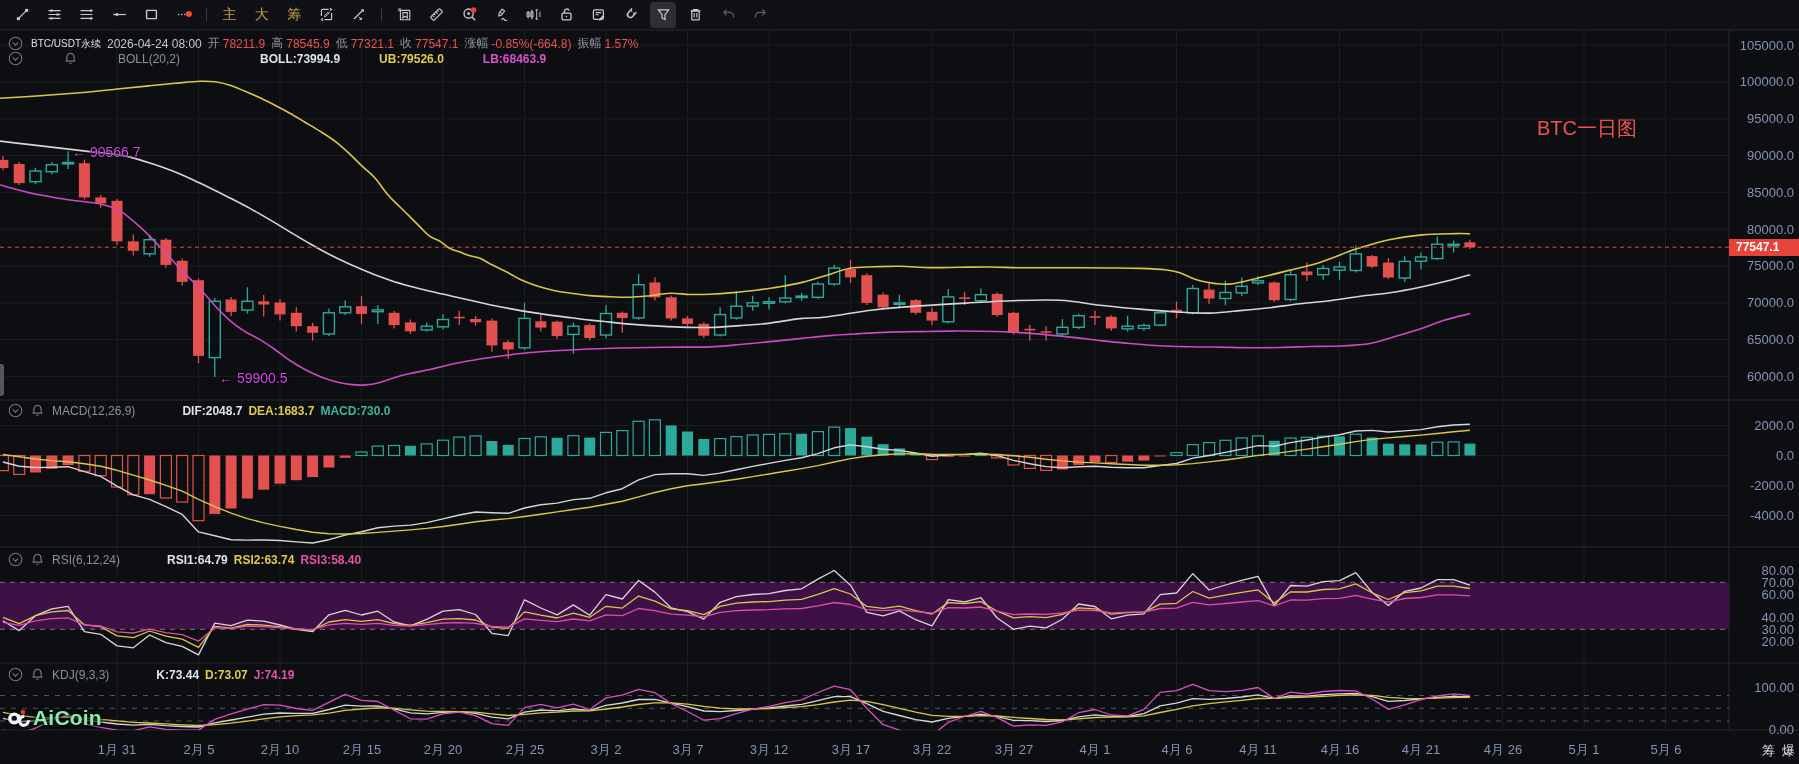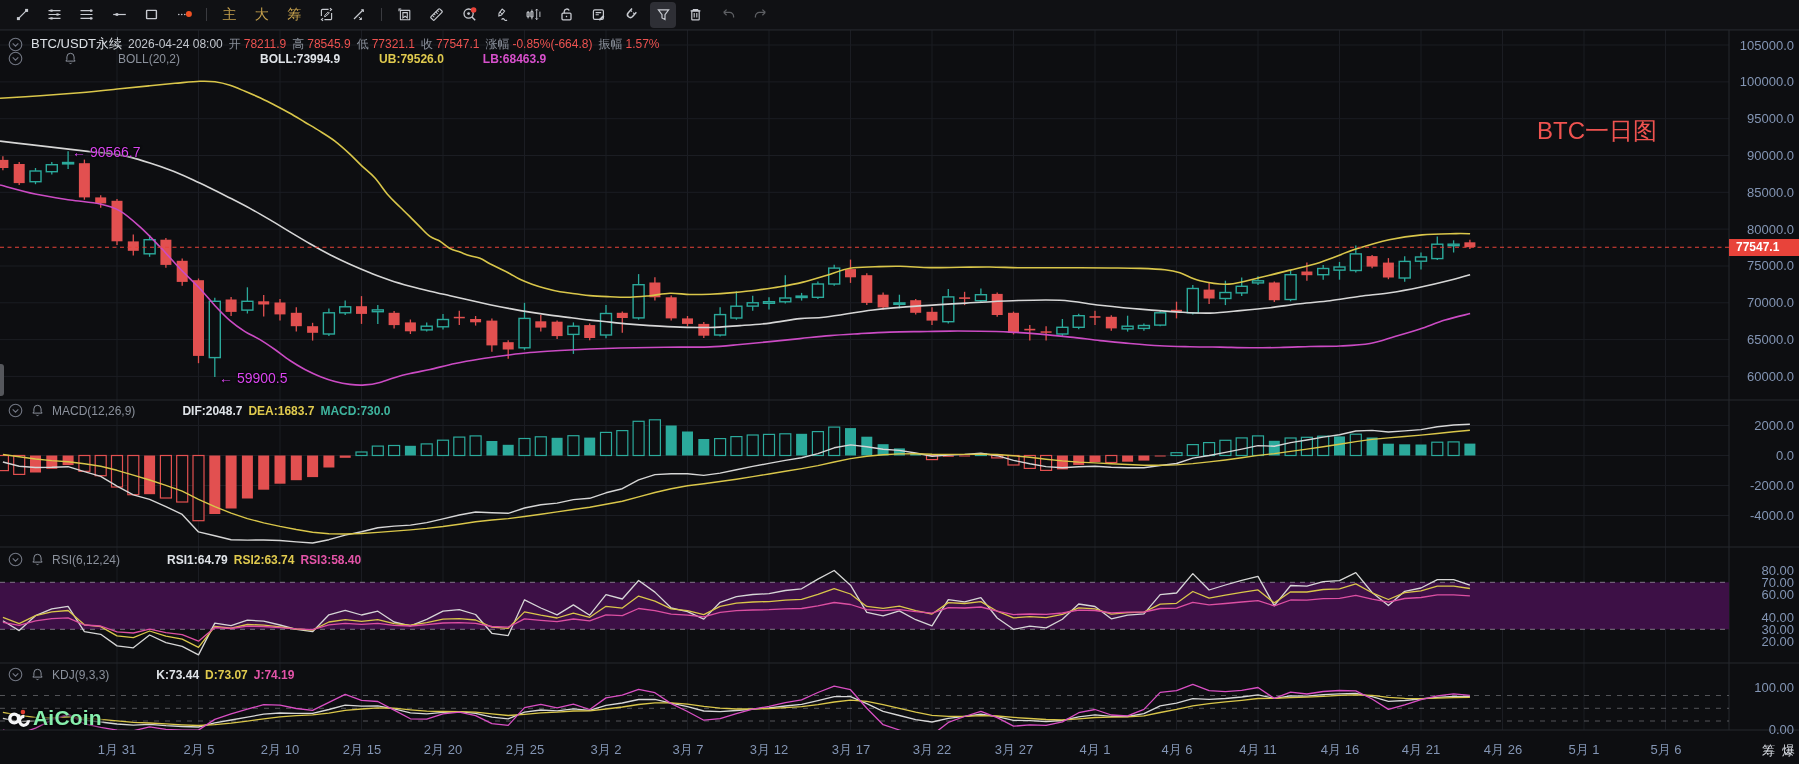--- a/index.html
+++ b/index.html
@@ -21,28 +21,28 @@
        white-space:nowrap;pointer-events:none;z-index:30;}
   .hdr .sp{margin-right:6px;}
   .hdr .lbl{color:#8b919c;margin-right:3px;}
   .hdr .red{color:#ed5250;}
   .hdr .wt{color:#dfe3e8;font-weight:700;margin-left:44px;}
   .hdr .yl{color:#e0ca4e;font-weight:700;}
   .hdr .mg{color:#d750cc;font-weight:700;}
   .hdr .pk{color:#e354a8;font-weight:700;}
   .hdr .tl{color:#3fb59f;font-weight:700;}
   .hdr .date{color:#c2c6cd;}
-  .hdr .sym{color:#dde1e6;font-size:13px;}
+  .hdr .sym{color:#dde1e6;font-size:10px;}
   .hicon{display:flex;align-items:center;margin-right:8px;}
   
   #chart-svg{position:absolute;left:0;top:30px;z-index:10;}
   .axis-label{position:absolute;color:#8395b4;font-size:13px;line-height:15px;z-index:20;}
   .ylab{right:5px;text-align:right;}
   .xlab{transform:translateX(-50%);top:742px;}
-  .watermark{position:absolute;left:1537px;top:115px;white-space:nowrap;font-size:24px;color:#ef5350;
+  .watermark{position:absolute;left:1537px;top:115px;white-space:nowrap;font-size:20px;color:#ef5350;
              z-index:25;letter-spacing:0;font-weight:400;}
   .price-badge{position:absolute;left:1729px;top:238px;width:70px;height:17px;background:#e8433a;
                color:#fff;font-size:12px;font-weight:700;line-height:17px;padding-left:7px;
                box-sizing:border-box;z-index:26;}
   .anno{position:absolute;color:#d946ef;font-size:14px;z-index:24;
         text-shadow:0 0 3px #000,0 0 2px #000;}
   .corner{position:absolute;top:742px;right:4px;color:#dfe3ea;font-size:13px;z-index:22;
           display:flex;gap:7px;}
   .corner span{cursor:pointer;}
   .logo{position:absolute;left:7px;top:706px;z-index:24;display:flex;align-items:center;

